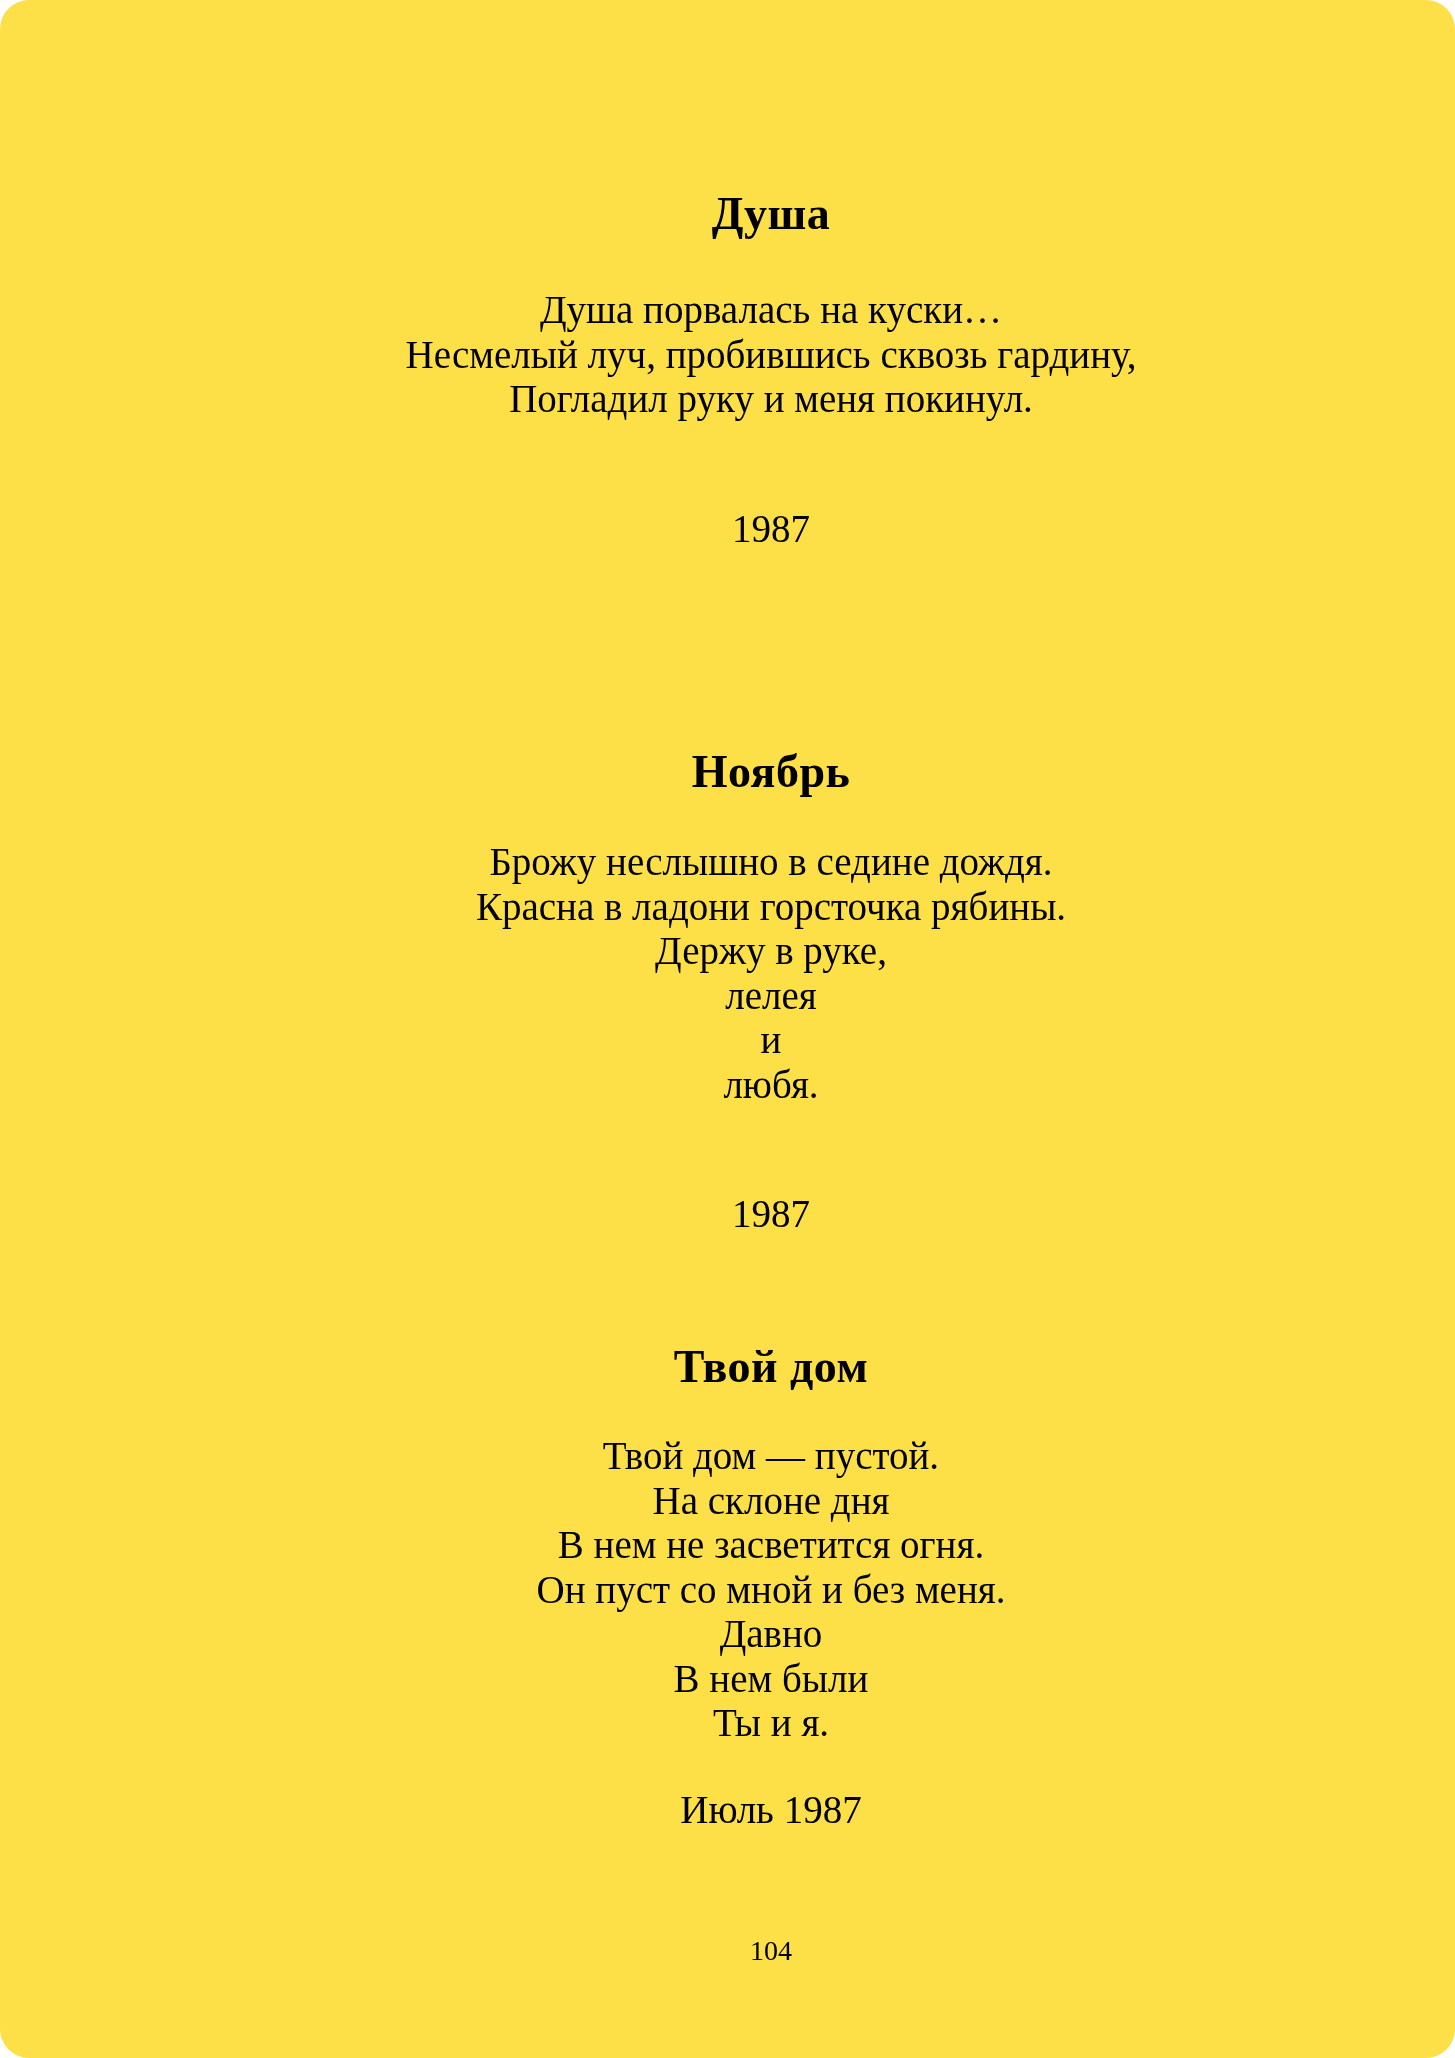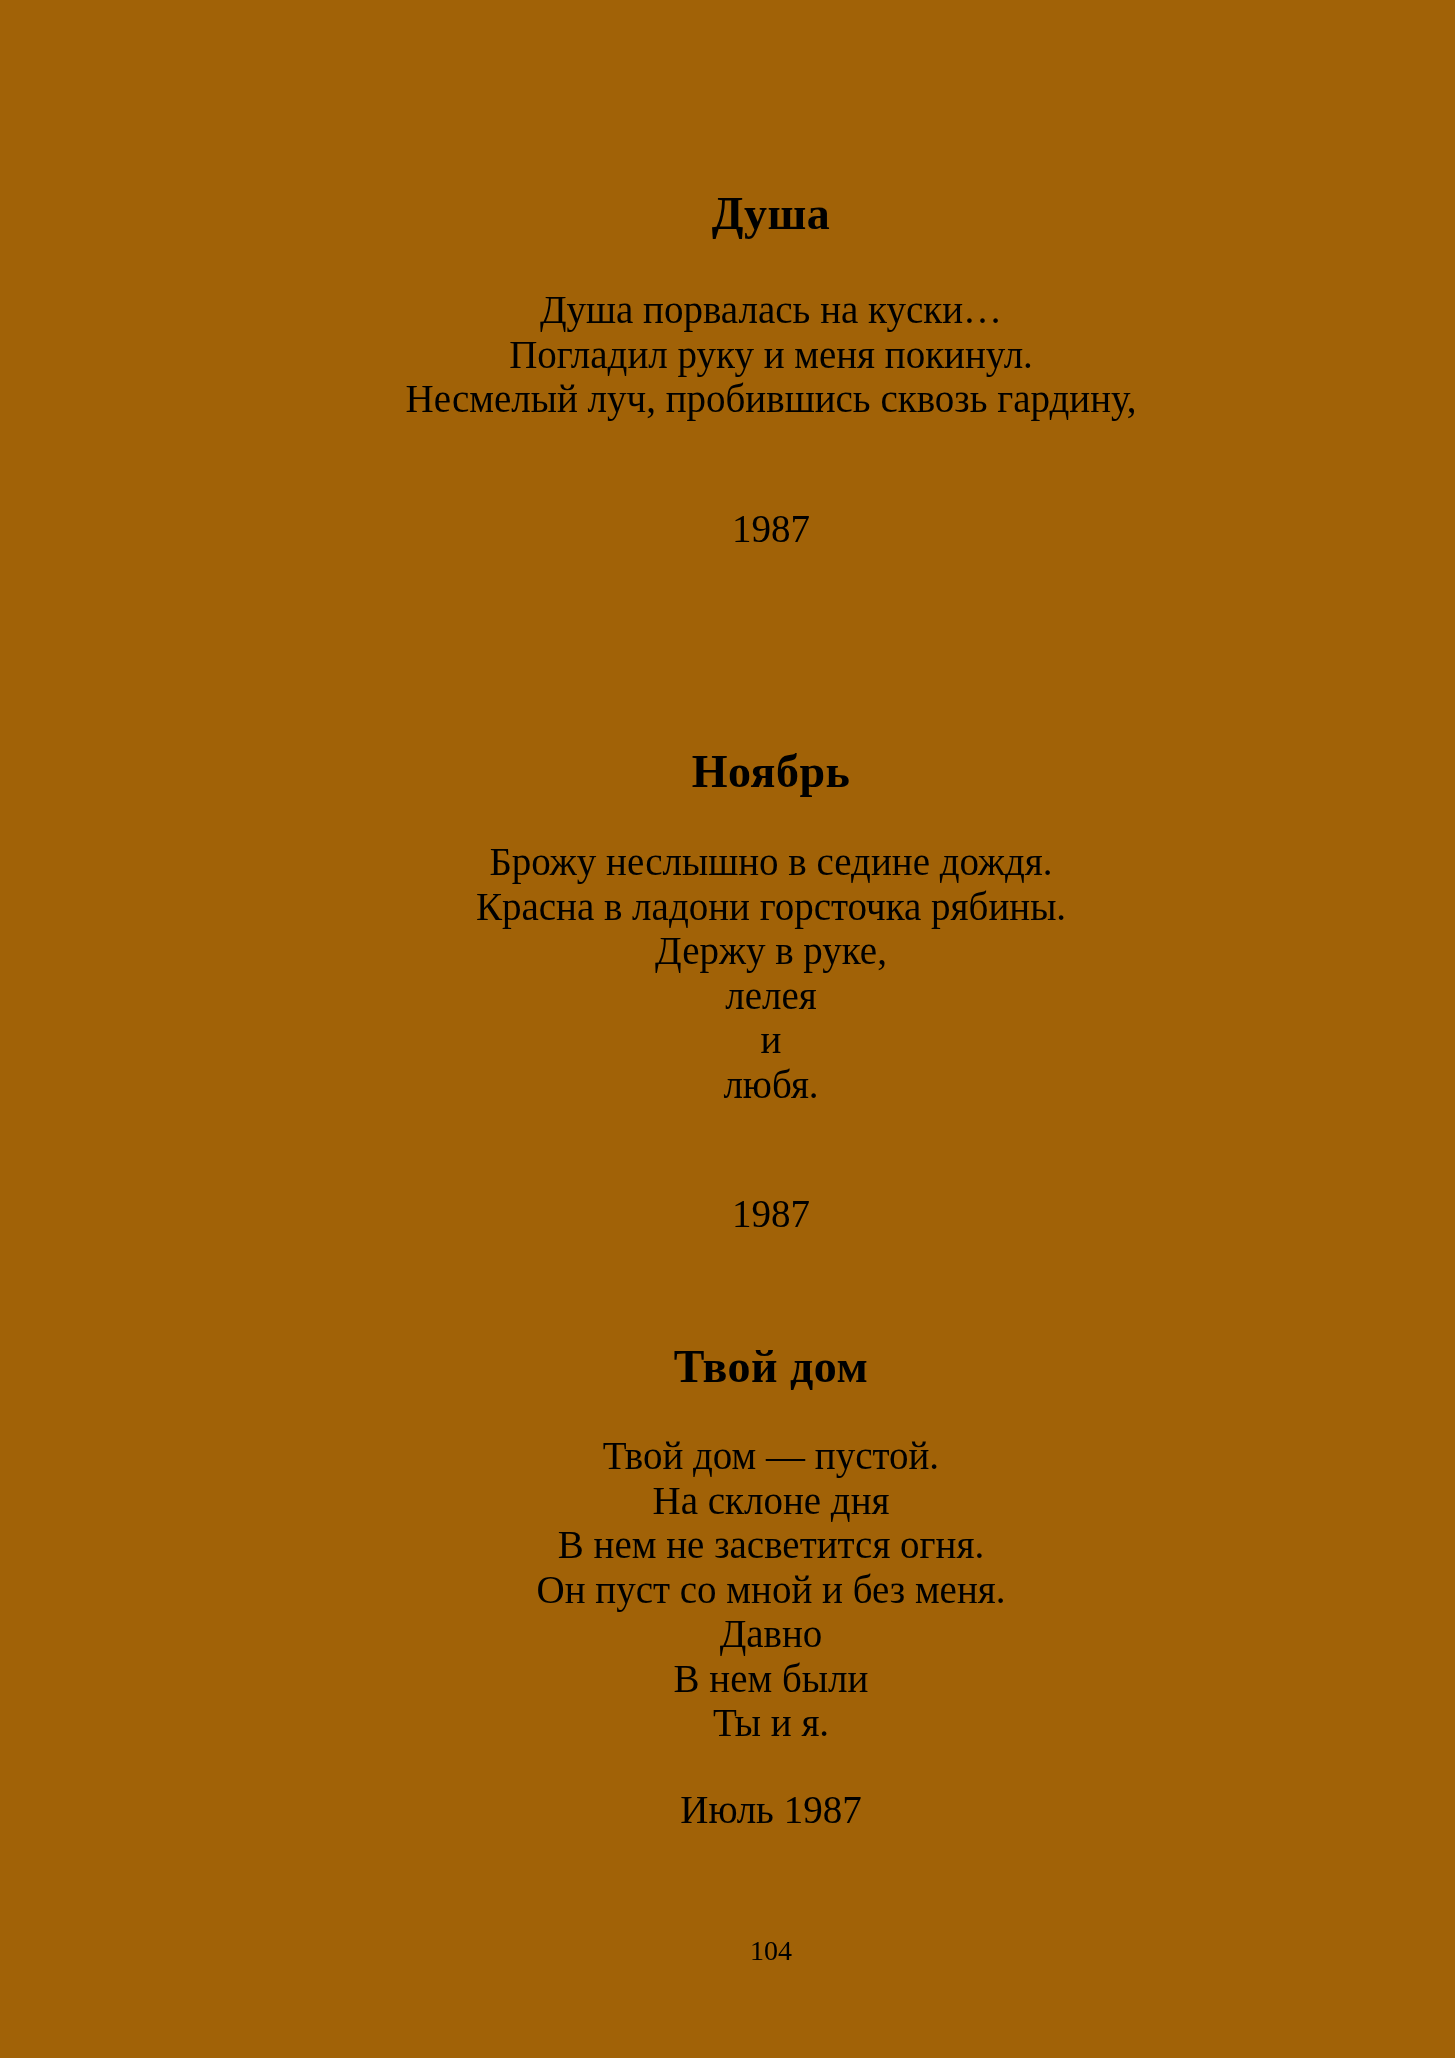--- a/index.html
+++ b/index.html
@@ -4,24 +4,25 @@
 <style>
   html, body {
     margin: 0;
     padding: 0;
     background: #ffffff;
   }
   .page {
     position: relative;
     width: 1455px;
     height: 2058px;
-    background: #a16207;
+    background: #fde047;
     overflow: hidden;
     font-family: "Liberation Serif", "DejaVu Serif", serif;
     color: #000000;
+    border-radius: 29px;
   }
   .content-block {
     position: absolute;
     left: 270px;
     width: 1002px;
   }
   .poem-title {
     font-size: 46px;
     line-height: 55px;
     font-weight: bold;
@@ -47,22 +48,22 @@
 </style>
 </head>
 <body>
 
 <div class="page">
 
   <div class="content-block poem-title" style="top:186px">Душа</div>
 
   <div class="content-block" style="top:288px">
     <div class="poem-line">Душа порвалась на куски…</div>
+    <div class="poem-line">Несмелый луч, пробившись сквозь гардину,</div>
     <div class="poem-line">Погладил руку и меня покинул.</div>
-    <div class="poem-line">Несмелый луч, пробившись сквозь гардину,</div>
   </div>
 
   <div class="content-block poem-date" style="top:507px">1987</div>
 
   <div class="content-block poem-title" style="top:744px">Ноябрь</div>
 
   <div class="content-block" style="top:840px">
     <div class="poem-line">Брожу неслышно в седине дождя.</div>
     <div class="poem-line">Красна в ладони горсточка рябины.</div>
     <div class="poem-line">Держу в руке,</div>

